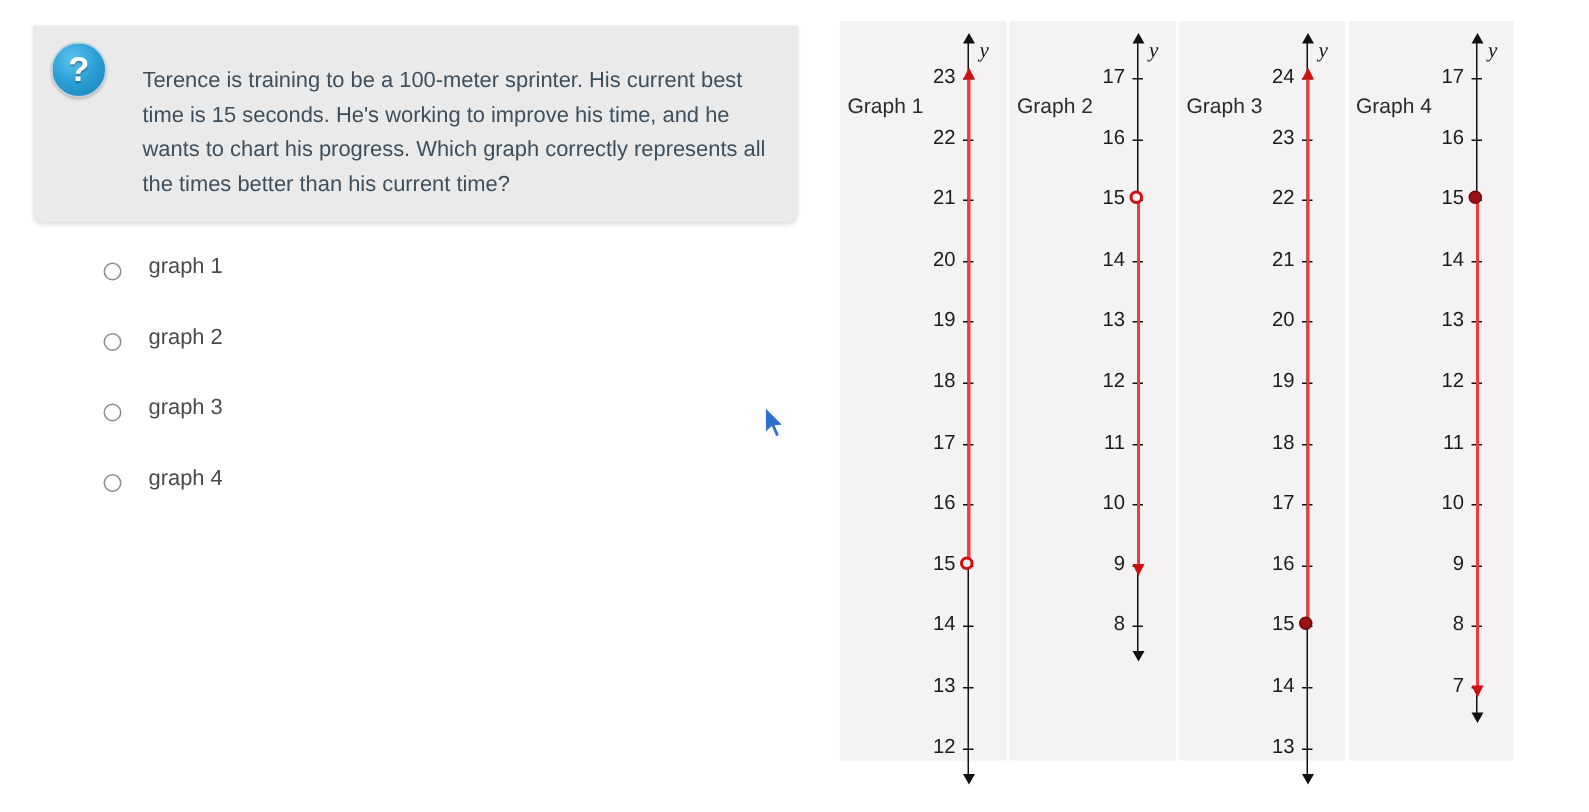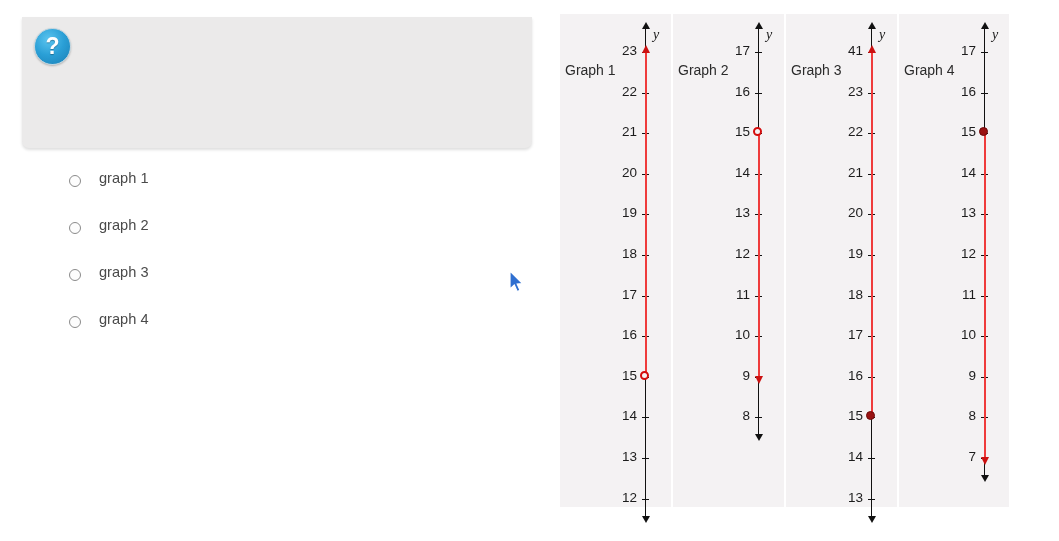--- a/index.html
+++ b/index.html
@@ -166,20 +166,21 @@
 </style>
 </head>
 <body>
 
 <div id="root">
 
   <div class="question-box">
     <div class="q-icon">
       <div class="qmark">?</div>
     </div>
+    <div class="q-text">Terence is training to be a 100-meter sprinter. His current best time is 15 seconds. He's working to improve his time, and he wants to chart his progress. Which graph correctly represents all the times better than his current time?</div>
   </div>
 
   <div class="options">
     <div class="option-row">
       <span class="radio"></span>
       <span class="option-label">graph 1</span>
     </div>
     <div class="option-row">
       <span class="radio"></span>
       <span class="option-label">graph 2</span>
@@ -259,21 +260,21 @@
         <div class="ray-arrow-down" style="top: 361.8px; left: 81.5px;"></div>
         <div class="dot-open" style="left: 79.5px; top: 113.2px;"></div>
       </div>
     <div class="graph-panel" style="width: 112px;">
         <div class="g-title" style="left: 5px; top: 48px;">Graph 3</div>
         <div class="y-label" style="left: 93px; top: 13px;">y</div>
         <div class="axis-line" style="left: 85px; top: 14px; height: 488.6px;"></div>
         <div class="axis-arrow-up" style="left: 81.5px; top: 8px;"></div>
         <div class="axis-arrow-down" style="left: 81.5px; top: 501.6px;"></div>
         <div class="tick" style="left: 82px; top: 38px;"></div>
-        <div class="tick-label" style="left: 39px; top: 29px; width: 38px;">41</div>
+        <div class="tick-label" style="left: 39px; top: 29px; width: 38px;">24</div>
         <div class="tick" style="left: 82px; top: 78.6px;"></div>
         <div class="tick-label" style="left: 39px; top: 69.6px; width: 38px;">23</div>
         <div class="tick" style="left: 82px; top: 119.2px;"></div>
         <div class="tick-label" style="left: 39px; top: 110.2px; width: 38px;">22</div>
         <div class="tick" style="left: 82px; top: 159.8px;"></div>
         <div class="tick-label" style="left: 39px; top: 150.8px; width: 38px;">21</div>
         <div class="tick" style="left: 82px; top: 200.4px;"></div>
         <div class="tick-label" style="left: 39px; top: 191.4px; width: 38px;">20</div>
         <div class="tick" style="left: 82px; top: 241px;"></div>
         <div class="tick-label" style="left: 39px; top: 232px; width: 38px;">19</div>

